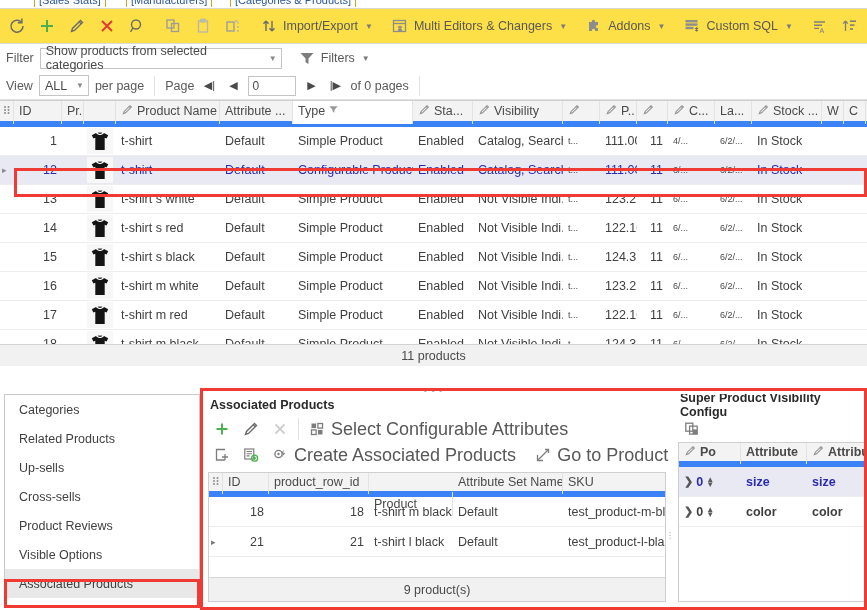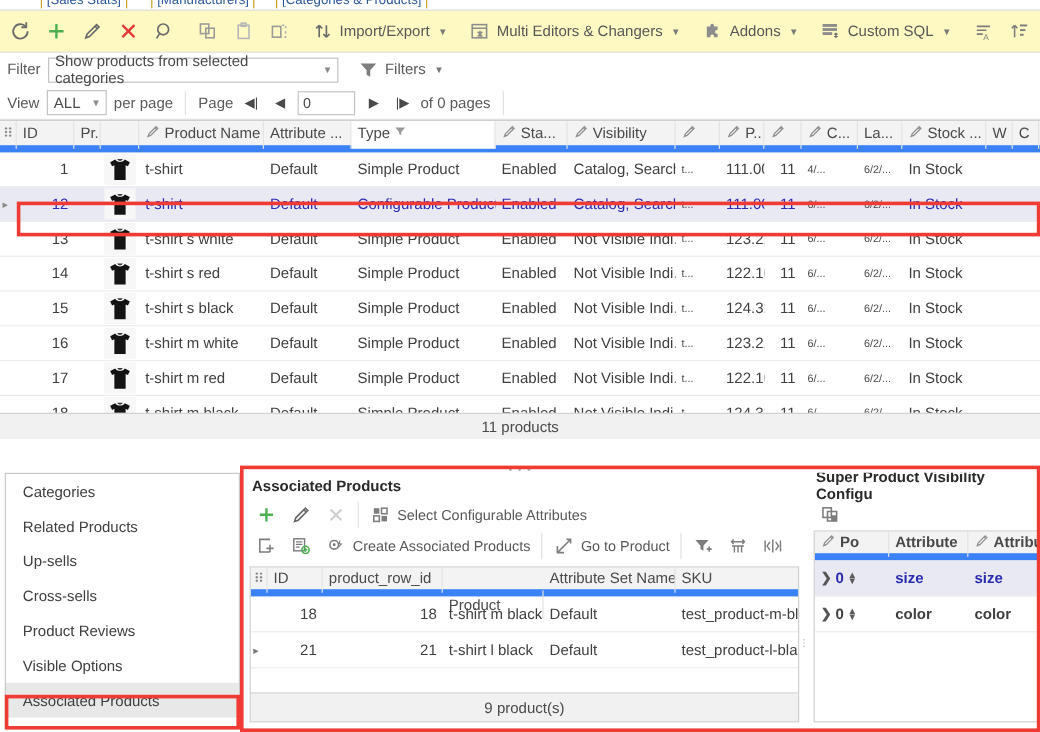--- a/index.html
+++ b/index.html
@@ -23,21 +23,21 @@
   .tabstrip .tabfrag {
     position:absolute; bottom:1px; height:14px;
     border:1px solid #c9a227; border-bottom:none;
     font-size:11px; color:#2b5797; white-space:nowrap;
     padding:0 4px; line-height:13px; background:#fff;
   }
 
   
   .toolbar {
     position:absolute; left:0; top:9px; width:867px; height:35px;
-    background:#fef9c3; border-bottom:1px solid #dcdcdc;
+    background:#fde047; border-bottom:1px solid #dcdcdc;
     display:flex; align-items:center; padding:0 2px;
   }
   .tb-btn {
     display:flex; align-items:center; gap:5px;
     height:29px; padding:0 6px; border-radius:2px;
     color:#5a5a5a; font-size:12.5px; white-space:nowrap;
     cursor:default;
   }
   .tb-btn .lbl { color:#585858; }
   .tb-sep { width:1px; height:22px; background:#e2e2e2; margin:0 3px; }
@@ -142,21 +142,21 @@
     position:absolute; left:204px; top:394px; width:466px; height:212px;
     background:#fff;
   }
   .panel-title {
     height:22px; display:flex; align-items:center; padding-left:6px;
     font-size:12.5px; font-weight:bold; color:#2a2a2a;
   }
   .atb {
     height:26px; display:flex; align-items:center; padding-left:4px; gap:1px;
   }
-  .atb .tb-btn { height:24px; padding:0 5px; font-size:12px; }
+  .atb .tb-btn { height:24px; padding:0 5px; font-size:18px; }
   .agrid {
     position:absolute; left:4px; top:78px; width:458px; height:130px;
     border:1px solid #cfcfcf; border-top:1px solid #cfcfcf; background:#fff;
     overflow:hidden;
   }
   .agrid .ghead { height:24px; }
   .agrid .ghead .hc { height:24px; }
   .agrid .grow { height:30px; }
   .agrid .grow .gc { height:30px; }
   .agrid .gfoot { position:absolute; bottom:0; width:100%; height:24px;

